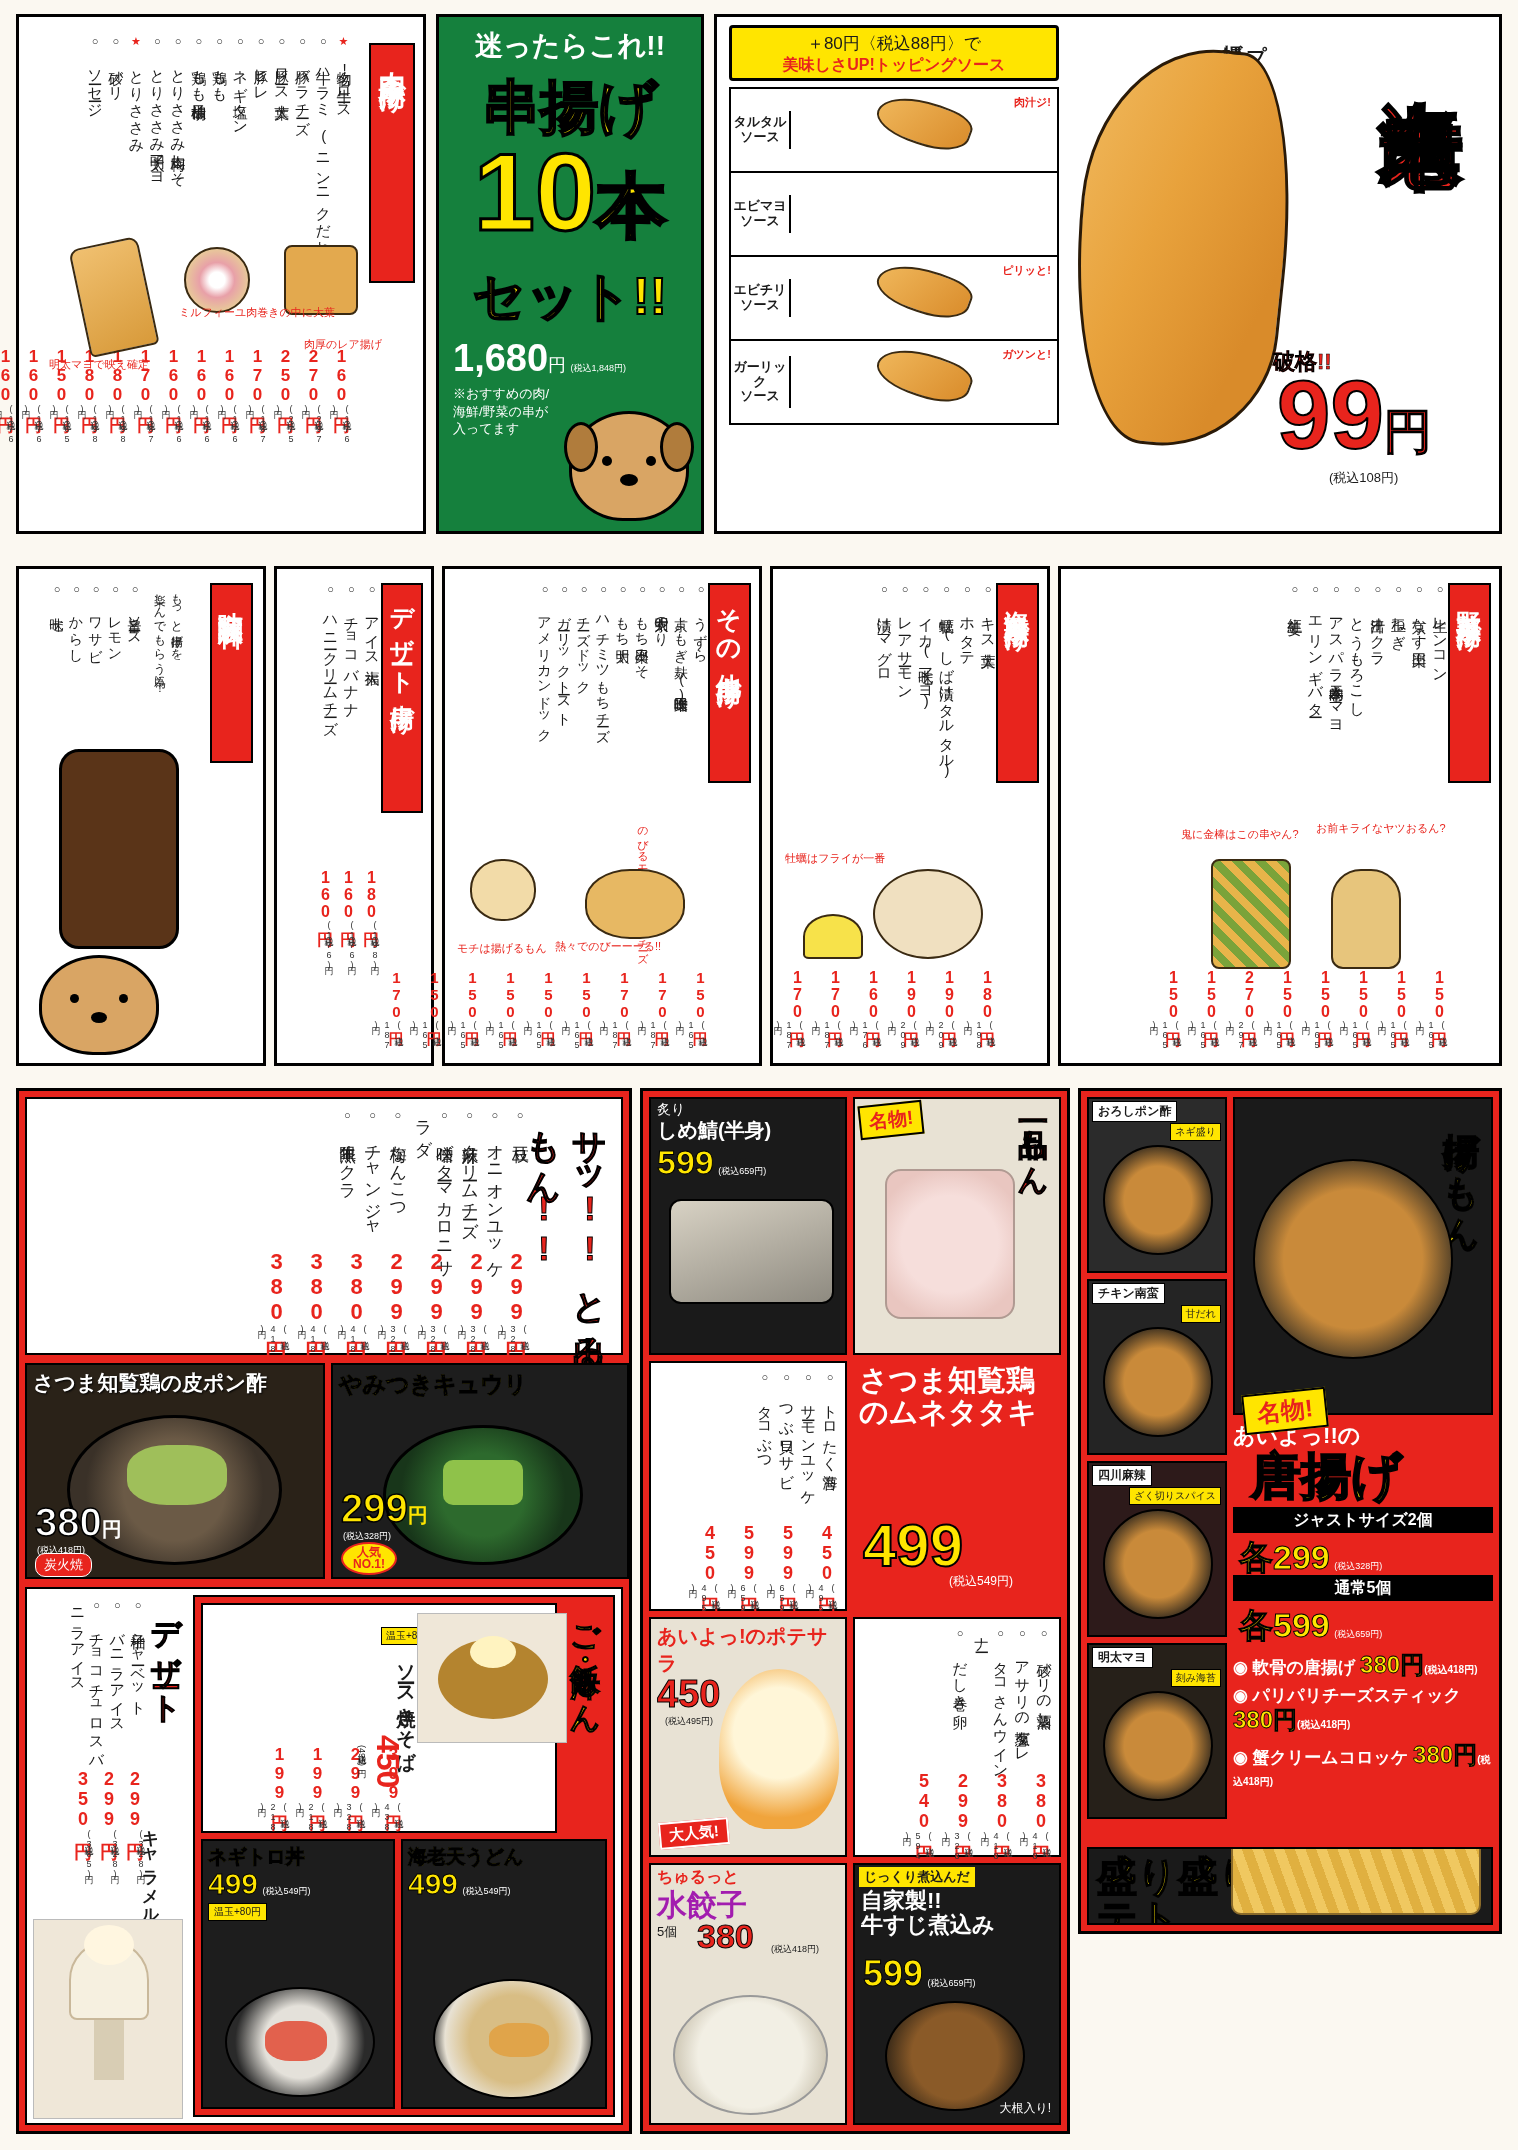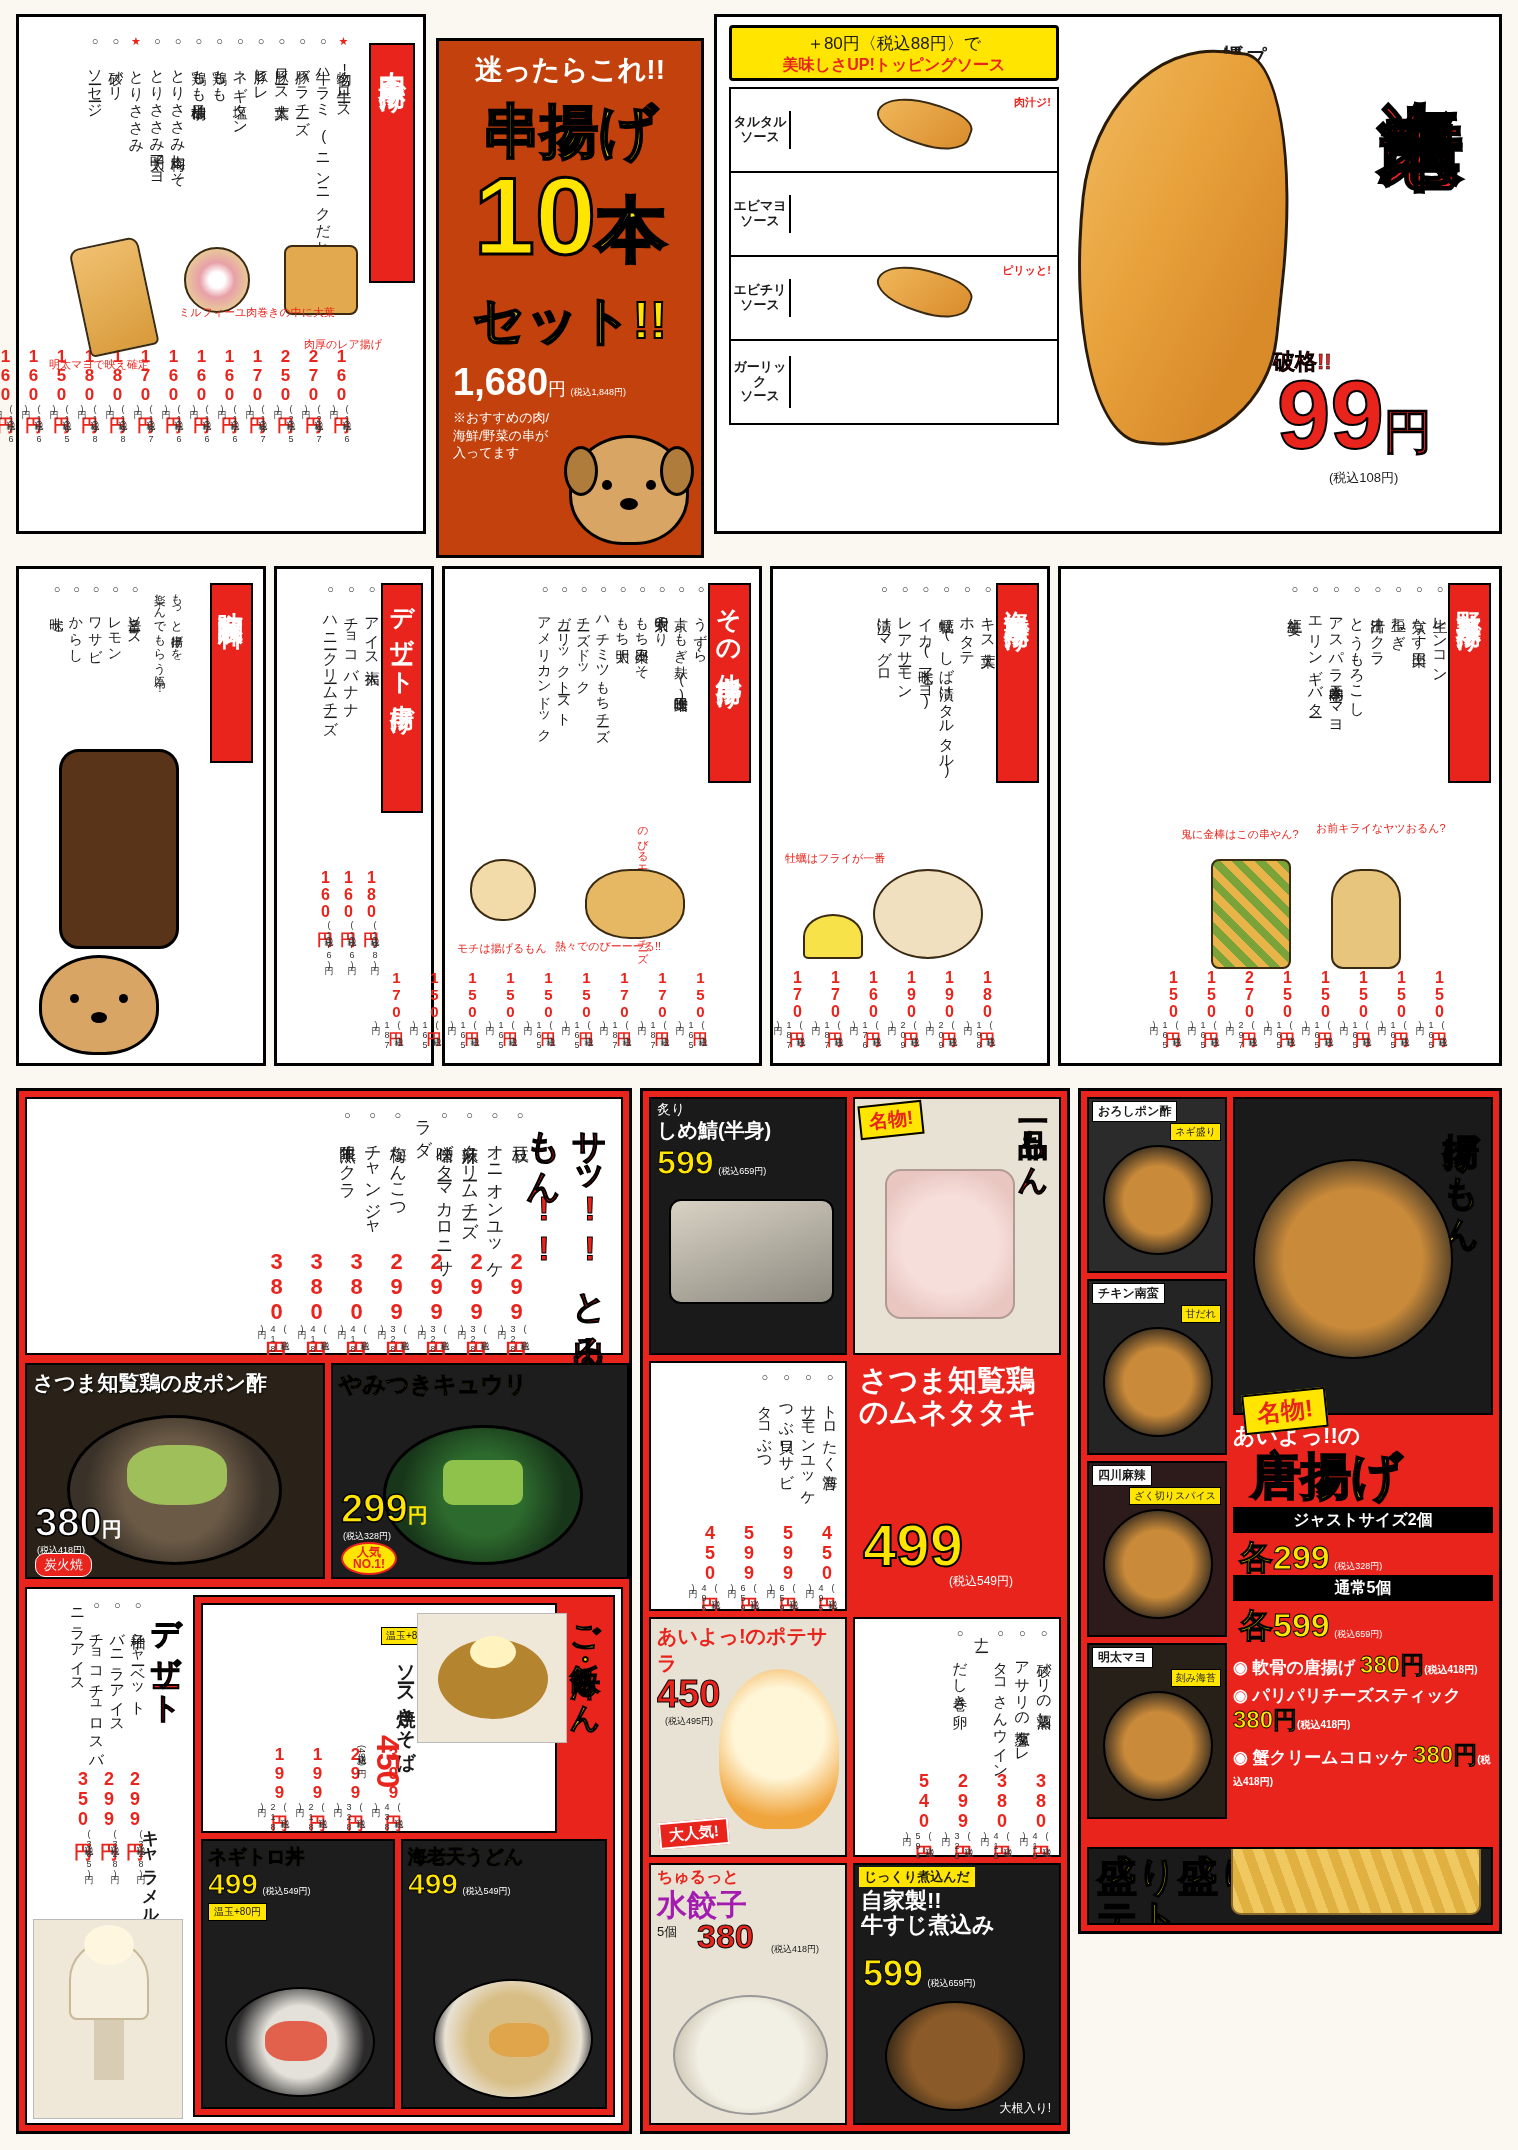--- a/index.html
+++ b/index.html
@@ -6,21 +6,21 @@
   html, body { margin:0; padding:0; }
   body {
     width:1518px; height:2150px;
     background:#fbf8f1;
     font-family:"Liberation Sans", sans-serif;
     color:#1a1a1a;
     position:relative;
     overflow:hidden;
   }
   .panel { position:absolute; background:#fff; border:3px solid #000; }
-  .panel-red { position:absolute; background:#c2410c; border:3px solid #000;margin-top:24px; }
+  .panel-red { position:absolute; background:#15803d; border:3px solid #000; }
   .vtitle {
     writing-mode:vertical-rl;
     text-orientation:upright;
     font-weight:bold;
     letter-spacing:2px;
   }
   .vtext {
     writing-mode:vertical-rl;
     text-orientation:upright;
   }
@@ -170,20 +170,24 @@
         <div style="width: 60px; font-size: 13px; font-weight: bold; text-align: center; white-space: pre-line; line-height: 1.15; border-right: 2px solid rgb(0, 0, 0); padding: 4px 0px;">エビチリ
 ソース</div>
         <div style="flex: 1 1 0%; height: 100%; position: relative;">
           <div style="position:absolute; left:50%; top:12px; transform:translateX(-50%) rotate(20deg); width:96px; height:44px; background:linear-gradient(120deg,#f0b85c,#d98b2a); border:2px solid #3a2a12; border-radius:60% 30% 50% 40%;"></div>
           <div style="position: absolute; right: 6px; top: 6px; font-size: 11px; color: rgb(232, 36, 29); font-weight: bold;">ピリッと!</div>
         </div>
       </div>
       <div style="display: flex; align-items: center; border: 2px solid rgb(0, 0, 0); background: rgb(255, 255, 255); height: 86px; margin-bottom: -2px;">
         <div style="width: 60px; font-size: 13px; font-weight: bold; text-align: center; white-space: pre-line; line-height: 1.15; border-right: 2px solid rgb(0, 0, 0); padding: 4px 0px;">ガーリック
 ソース</div>
+        <div style="flex: 1 1 0%; height: 100%; position: relative;">
+          <div style="position:absolute; left:50%; top:12px; transform:translateX(-50%) rotate(20deg); width:96px; height:44px; background:linear-gradient(120deg,#f0b85c,#d98b2a); border:2px solid #3a2a12; border-radius:60% 30% 50% 40%;"></div>
+          <div style="position: absolute; right: 6px; top: 6px; font-size: 11px; color: rgb(232, 36, 29); font-weight: bold;">ガツンと!</div>
+        </div>
       </div>
     </div>
 
   <div class="vtext" style="position:absolute; right:230px; top:12px; font-size:20px; font-weight:bold; white-space:pre-line; line-height:1.2;">プリッ!プリッ!の
 揚げたて!</div>
   <div class="vtitle" style="position:absolute; right:18px; top:14px; font-size:86px; color:#e8241d; -webkit-text-stroke:2px #000;">大海老串</div>
 
   <div style="position:absolute; left:360px; top:30px; width:210px; height:400px; background:linear-gradient(110deg,#f0b85c,#e8a23c 40%,#d98b2a 80%); border:3px solid #2a1a08; border-radius:60% 30% 55% 40%/40% 55% 30% 60%; transform:rotate(6deg);"></div>
 
   <div style="position:absolute; left:556px; top:330px; font-size:22px; font-weight:bold; color:#e8241d; -webkit-text-stroke:0.5px #000;">破格!!</div>

